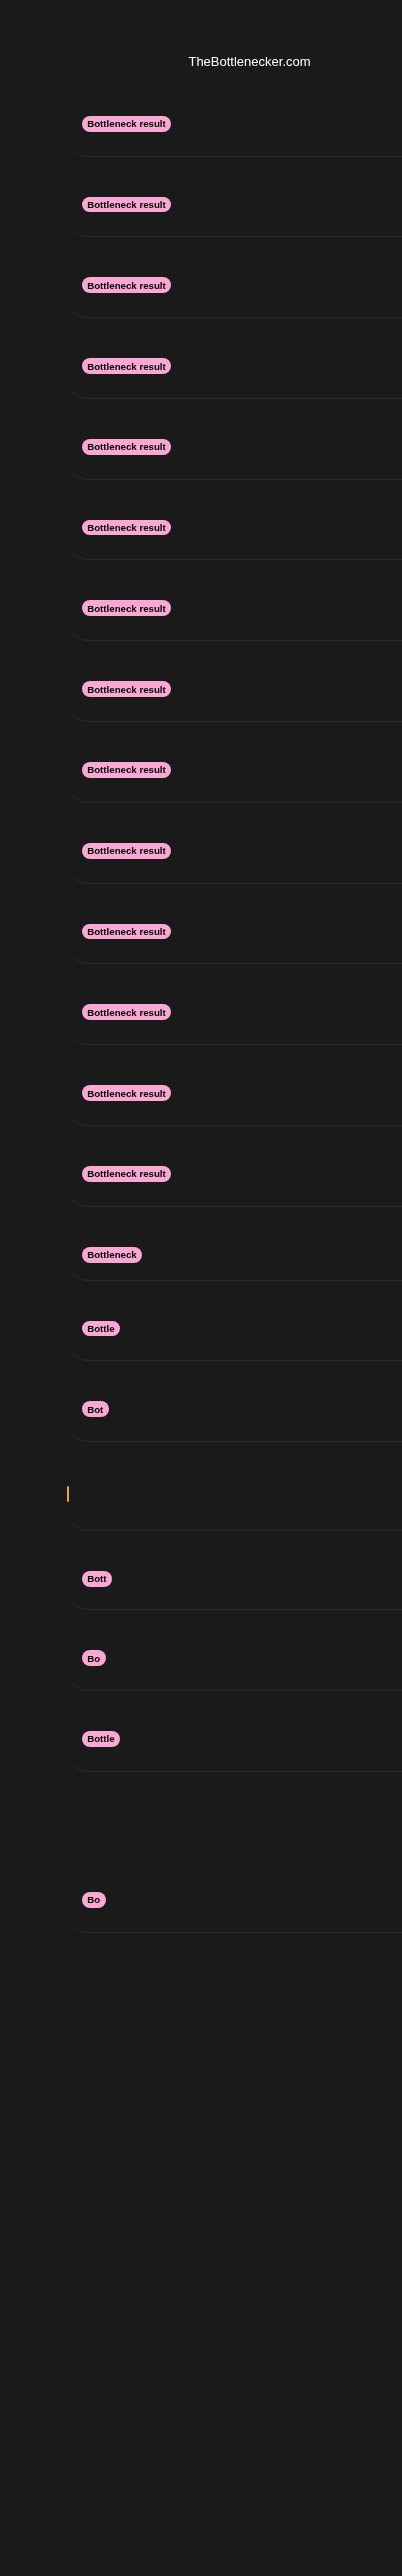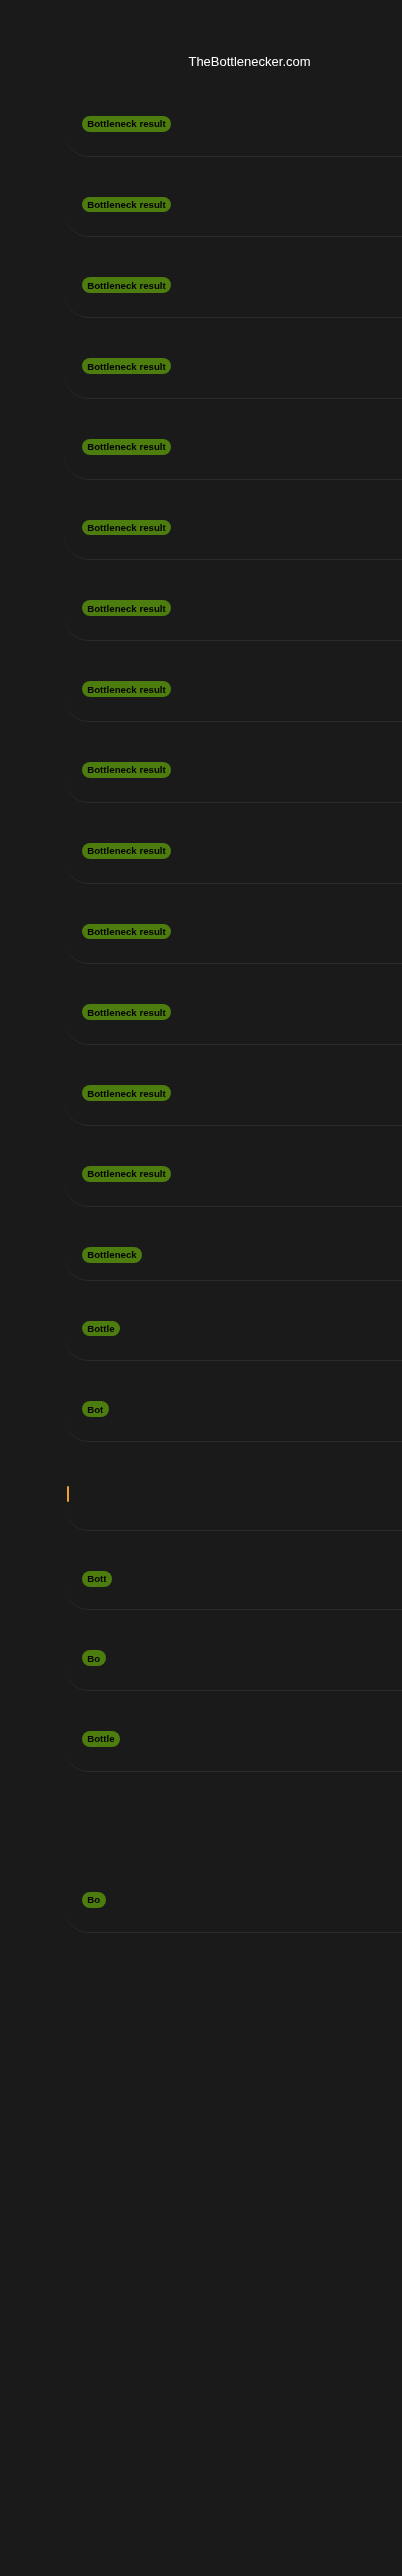--- a/index.html
+++ b/index.html
@@ -26,21 +26,21 @@
     .site-title {
       text-align: center;
       color: #ffffff;
       font-size: 13px;
       padding: 6.4px 0;
       font-weight: normal;
     }
 
     .bottleneck-badge {
       display: inline-block;
-      background-color: #4d7c0f;
+      background-color: #f9a8d4;
       color: #000000;
       font-size: 9.7px;
       font-weight: bold;
       padding: 2.4px 5.6px;
       white-space: nowrap;
       overflow: hidden;
     }
 
     .row {
       padding: 6.4px 1.6px;

